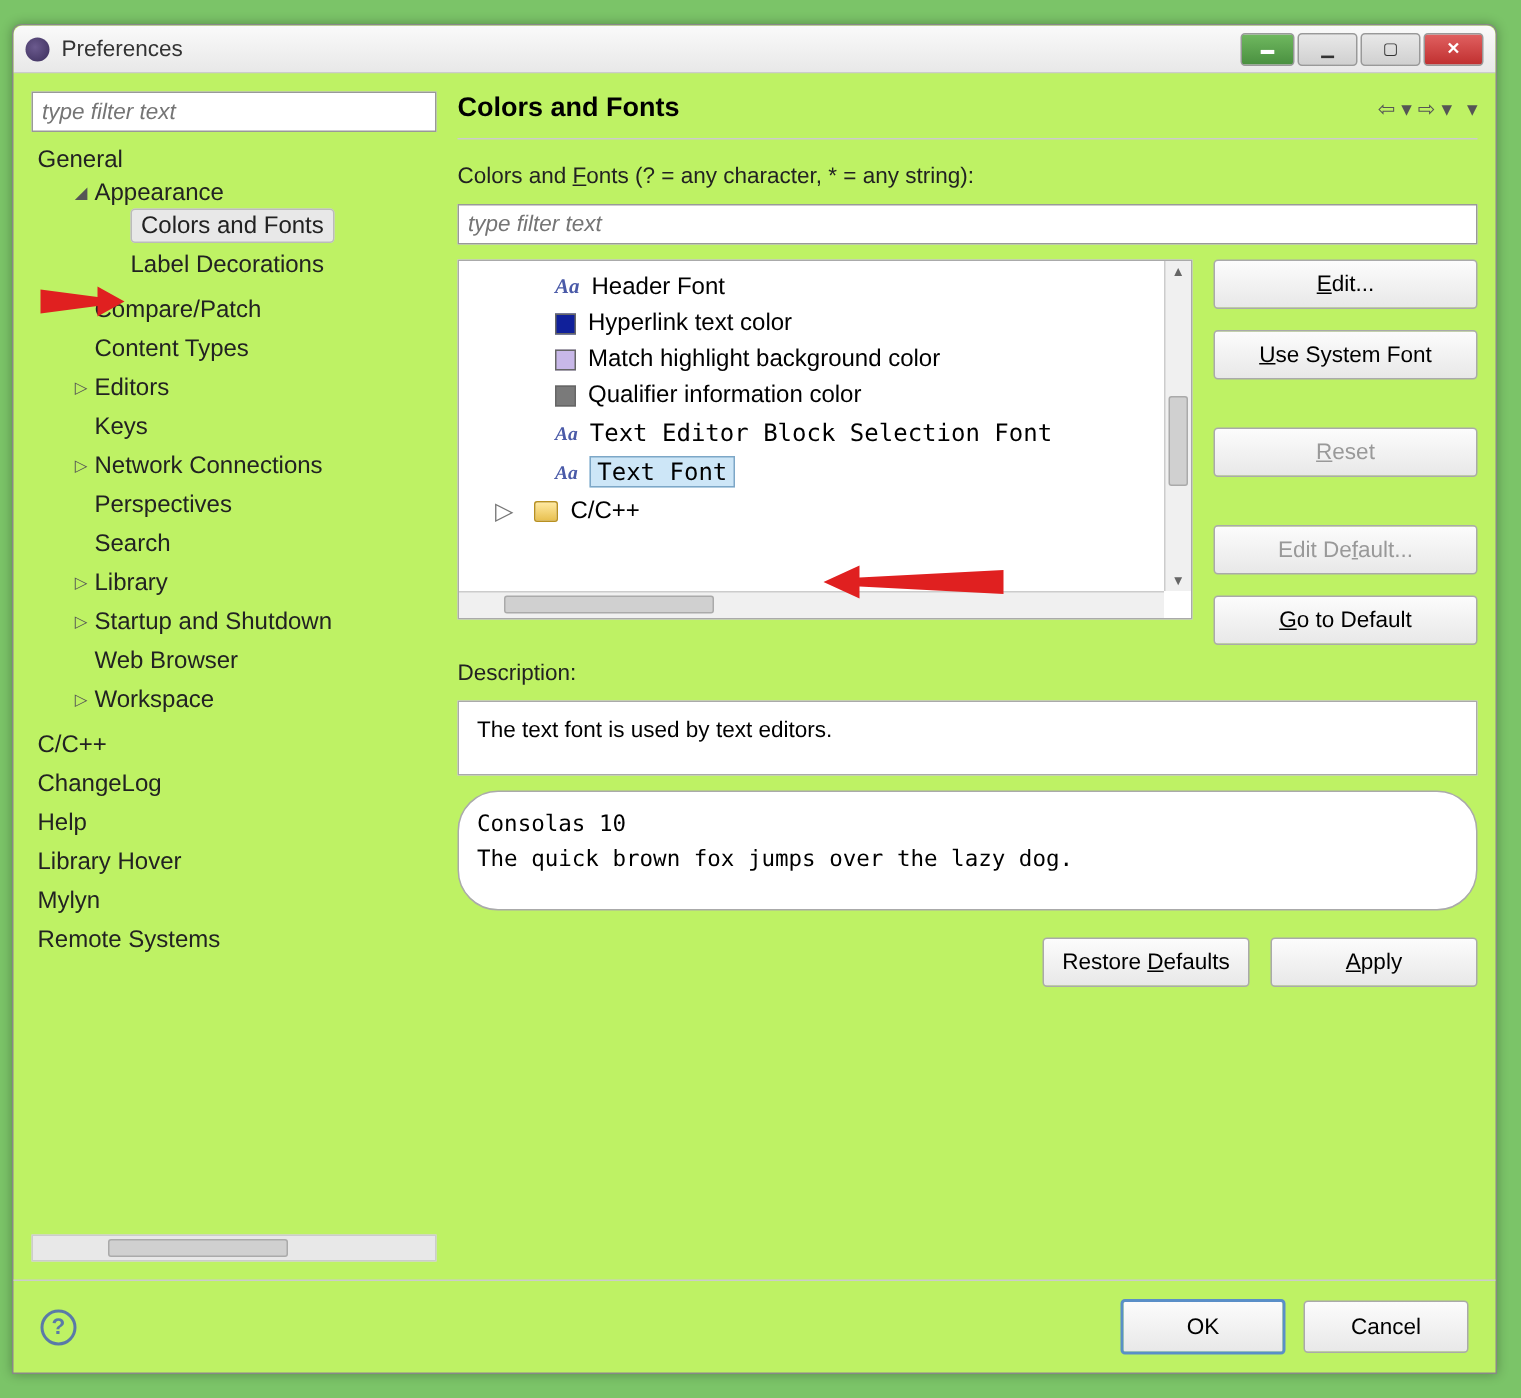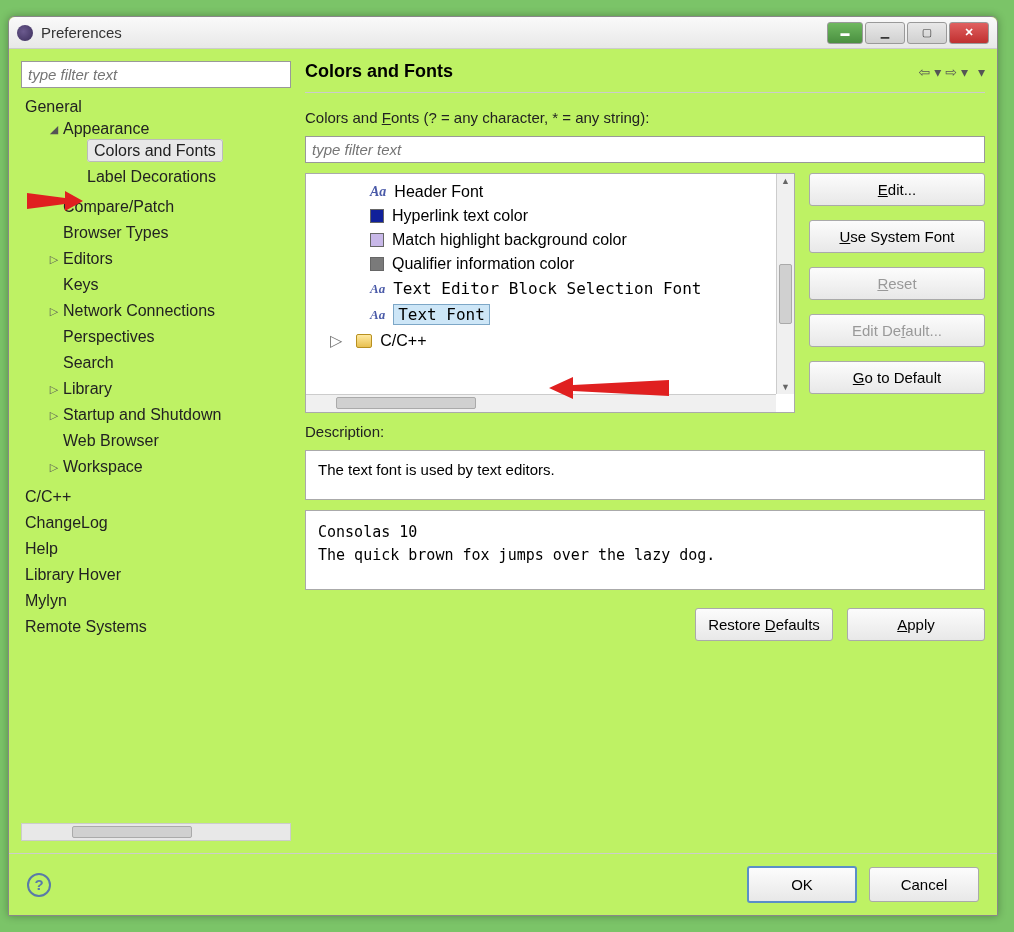--- a/index.html
+++ b/index.html
@@ -233,34 +233,35 @@
 .btn-col { display: flex; flex-direction: column; gap: 14px; width: 176px; }
 .btn {
   padding: 7px 10px;
   background: linear-gradient(#fcfcfc, #e8e8e8);
   border: 1px solid #aaa;
   border-radius: 3px;
   font-size: 15px;
   text-align: center;
   cursor: pointer;
 }
-.btn.disabled { color: #999; }
+.btn.disabled { color: #999; margin-top: 18px; }
 .btn u { text-decoration: underline; }
 
 .desc-box, .prev-box {
   border: 1px solid #aaa;
   background: #fff;
   padding: 10px 12px;
   font-size: 15px;
   min-height: 50px;
 }
 .prev-box {
   font-family: "Consolas", monospace;
   min-height: 80px;
   line-height: 1.5;
+  border-radius: 27px;
 }
 
 .bottom-buttons {
   display: flex;
   gap: 14px;
   justify-content: flex-end;
   margin-top: 8px;
 }
 .bottom-buttons .btn { width: 138px; }
 
@@ -316,21 +317,21 @@
           <ul class="lvl1">
             <li><span>General</span>
               <ul class="lvl2">
                 <li><span class="expander">◢</span><span>Appearance</span>
                   <ul class="lvl3">
                     <li><span class="sel">Colors and Fonts</span></li>
                     <li><span>Label Decorations</span></li>
                   </ul>
                 </li>
                 <li><span class="expander"></span><span>Compare/Patch</span></li>
-                <li><span class="expander"></span><span>Browser Types</span></li>
+                <li><span class="expander"></span><span>Content Types</span></li>
                 <li><span class="expander">▷</span><span>Editors</span></li>
                 <li><span class="expander"></span><span>Keys</span></li>
                 <li><span class="expander">▷</span><span>Network Connections</span></li>
                 <li><span class="expander"></span><span>Perspectives</span></li>
                 <li><span class="expander"></span><span>Search</span></li>
                 <li><span class="expander">▷</span><span>Library</span></li>
                 <li><span class="expander">▷</span><span>Startup and Shutdown</span></li>
                 <li><span class="expander"></span><span>Web Browser</span></li>
                 <li><span class="expander">▷</span><span>Workspace</span></li>
               </ul>

